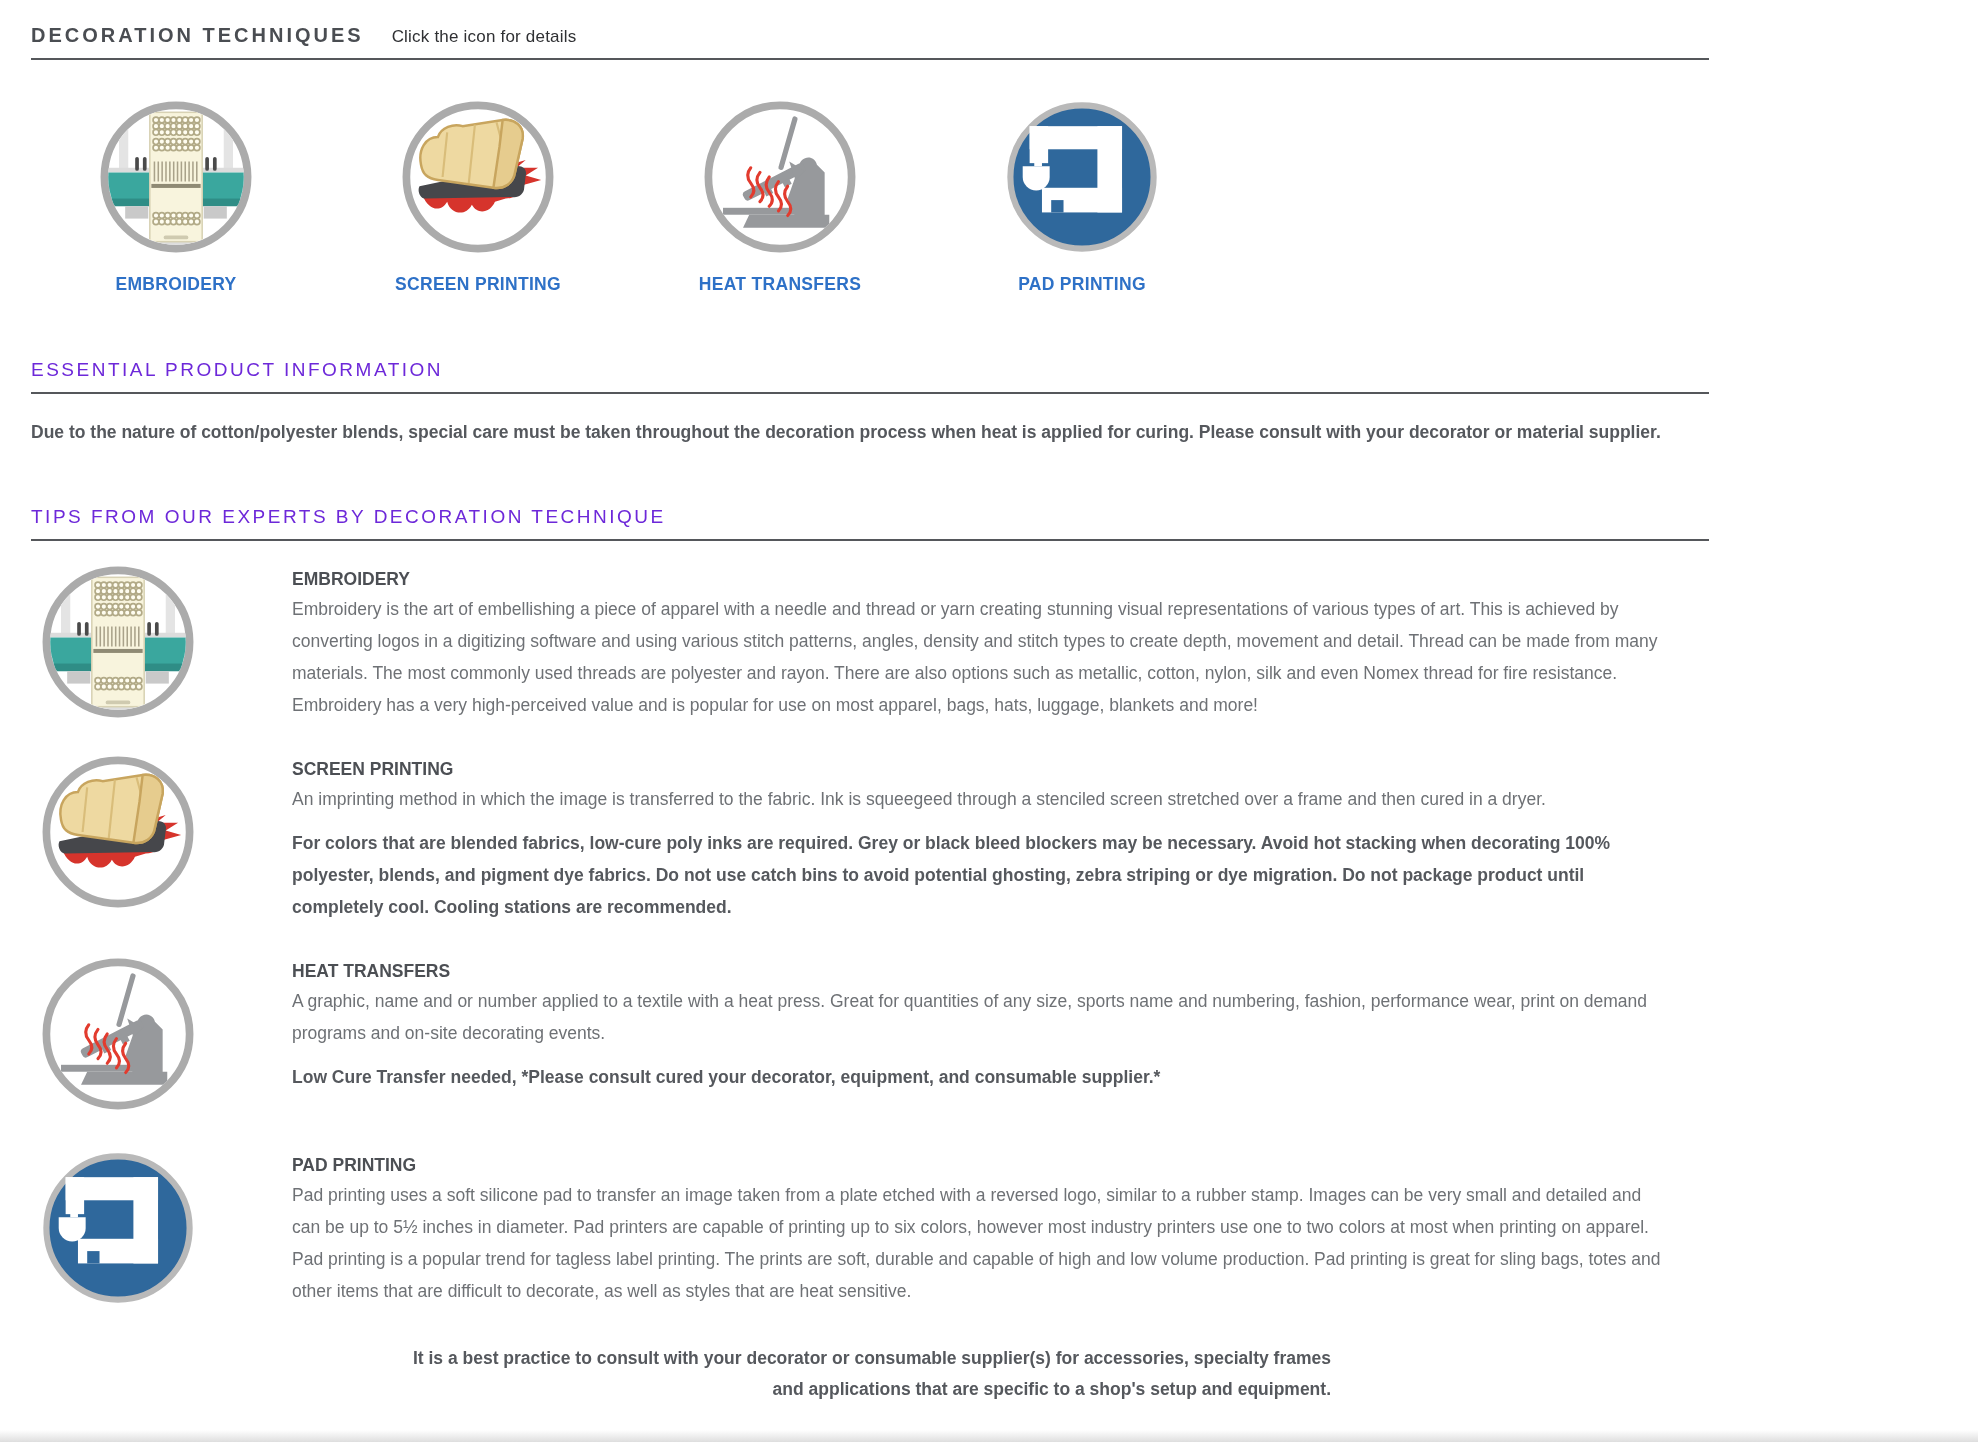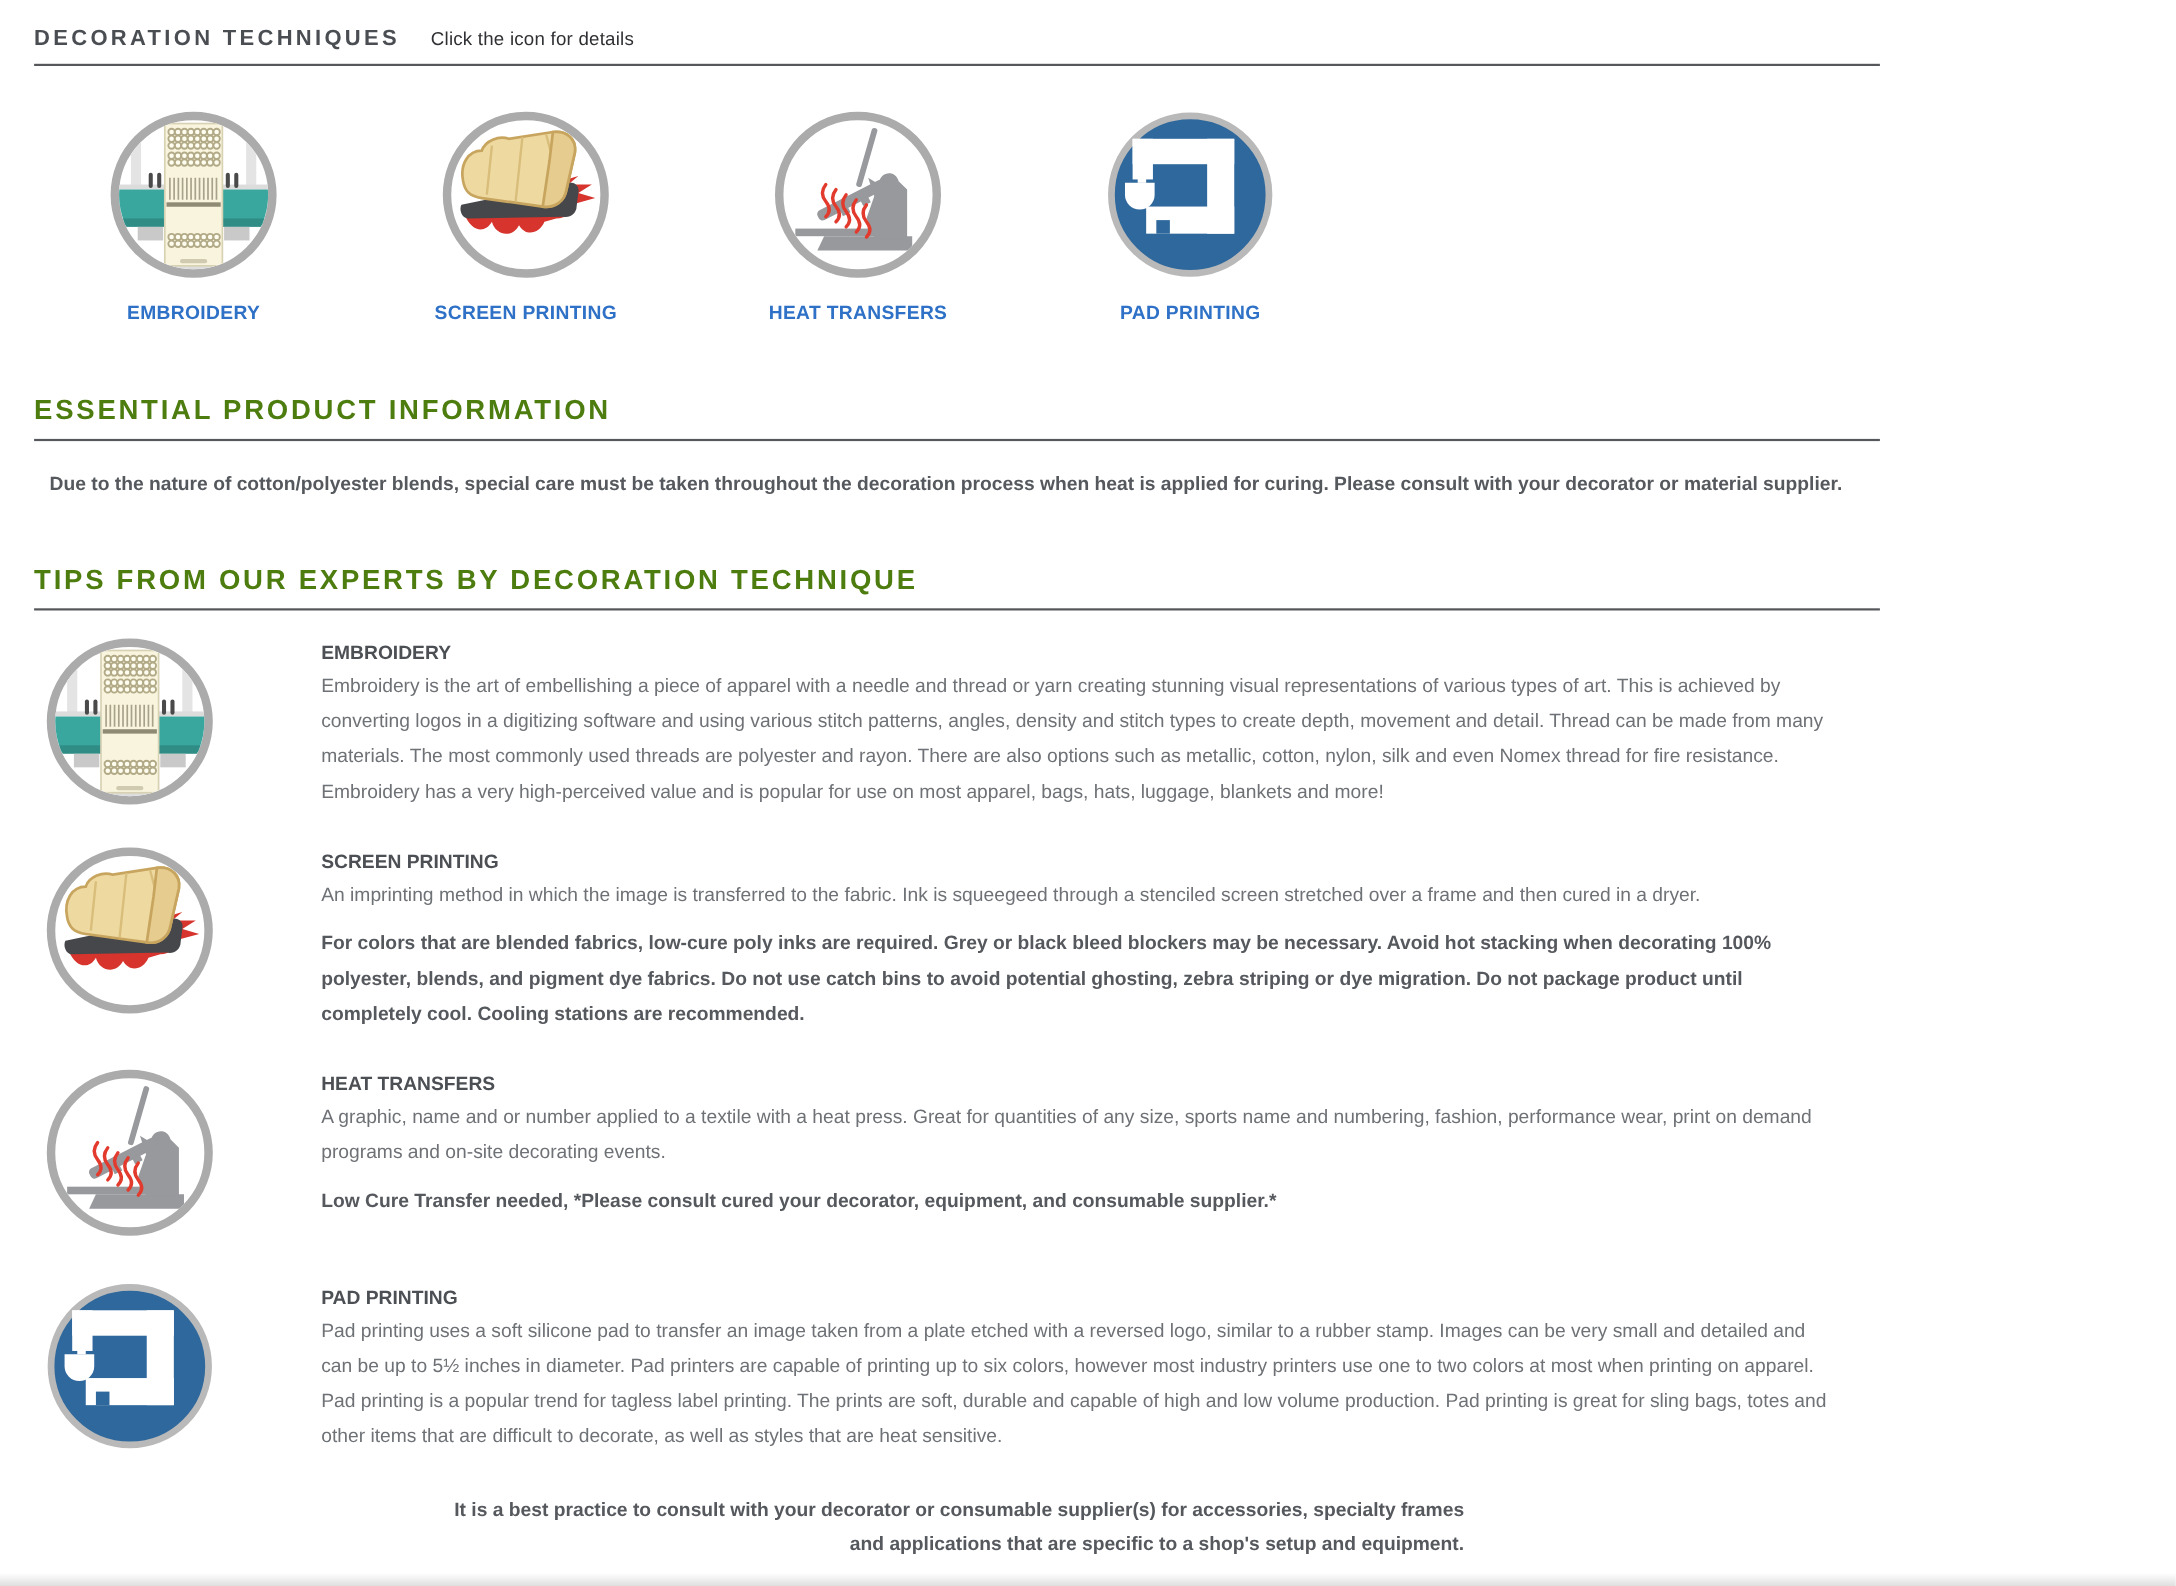--- a/index.html
+++ b/index.html
@@ -23,27 +23,27 @@
   .icon-row { display:flex; margin-top:40px; margin-left:-6px; }
   .technique { width:302px; text-align:center; cursor:pointer; }
   .tech-icon svg, .tip-icon svg { width:154px; height:154px; display:block; margin:0 auto; }
   .tech-label {
     display:inline-block; margin-top:20px; font-size:17.5px; font-weight:bold;
     color:#2e71c7; letter-spacing:.3px;
   }
 
   
   .section-head {
-    font-size:25px; font-weight:bold; letter-spacing:2.5px; color:#4d7c0f;
+    font-size:19px; font-weight:normal; letter-spacing:2.5px; color:#6d28d9;
   }
   .mt-essential { margin-top:64px; }
   .mt-tips { margin-top:58px; }
   .essential-body {
     margin-top:22px; width:1650px; font-size:17.5px; line-height:32px;
-    font-weight:bold; color:#55585d;margin-left:14px;
+    font-weight:bold; color:#55585d;
   }
 
   
   .tips-list { margin-top:24px; }
   .tip-row { display:flex; margin-bottom:22px; min-height:154px; }
   .tip-row:nth-child(3) { margin-bottom:40px; }
   .tip-icon { width:154px; height:154px; margin-left:10px; flex:none; }
   .tip-content { margin-left:97px; width:1382px; padding-top:2px; }
   .tip-title { font-size:17.5px; font-weight:bold; color:#4c4f54; line-height:24px; margin-bottom:2px; }
   .tip-content p { font-size:17.5px; line-height:32px; color:#6e7175; margin-bottom:12px; }

